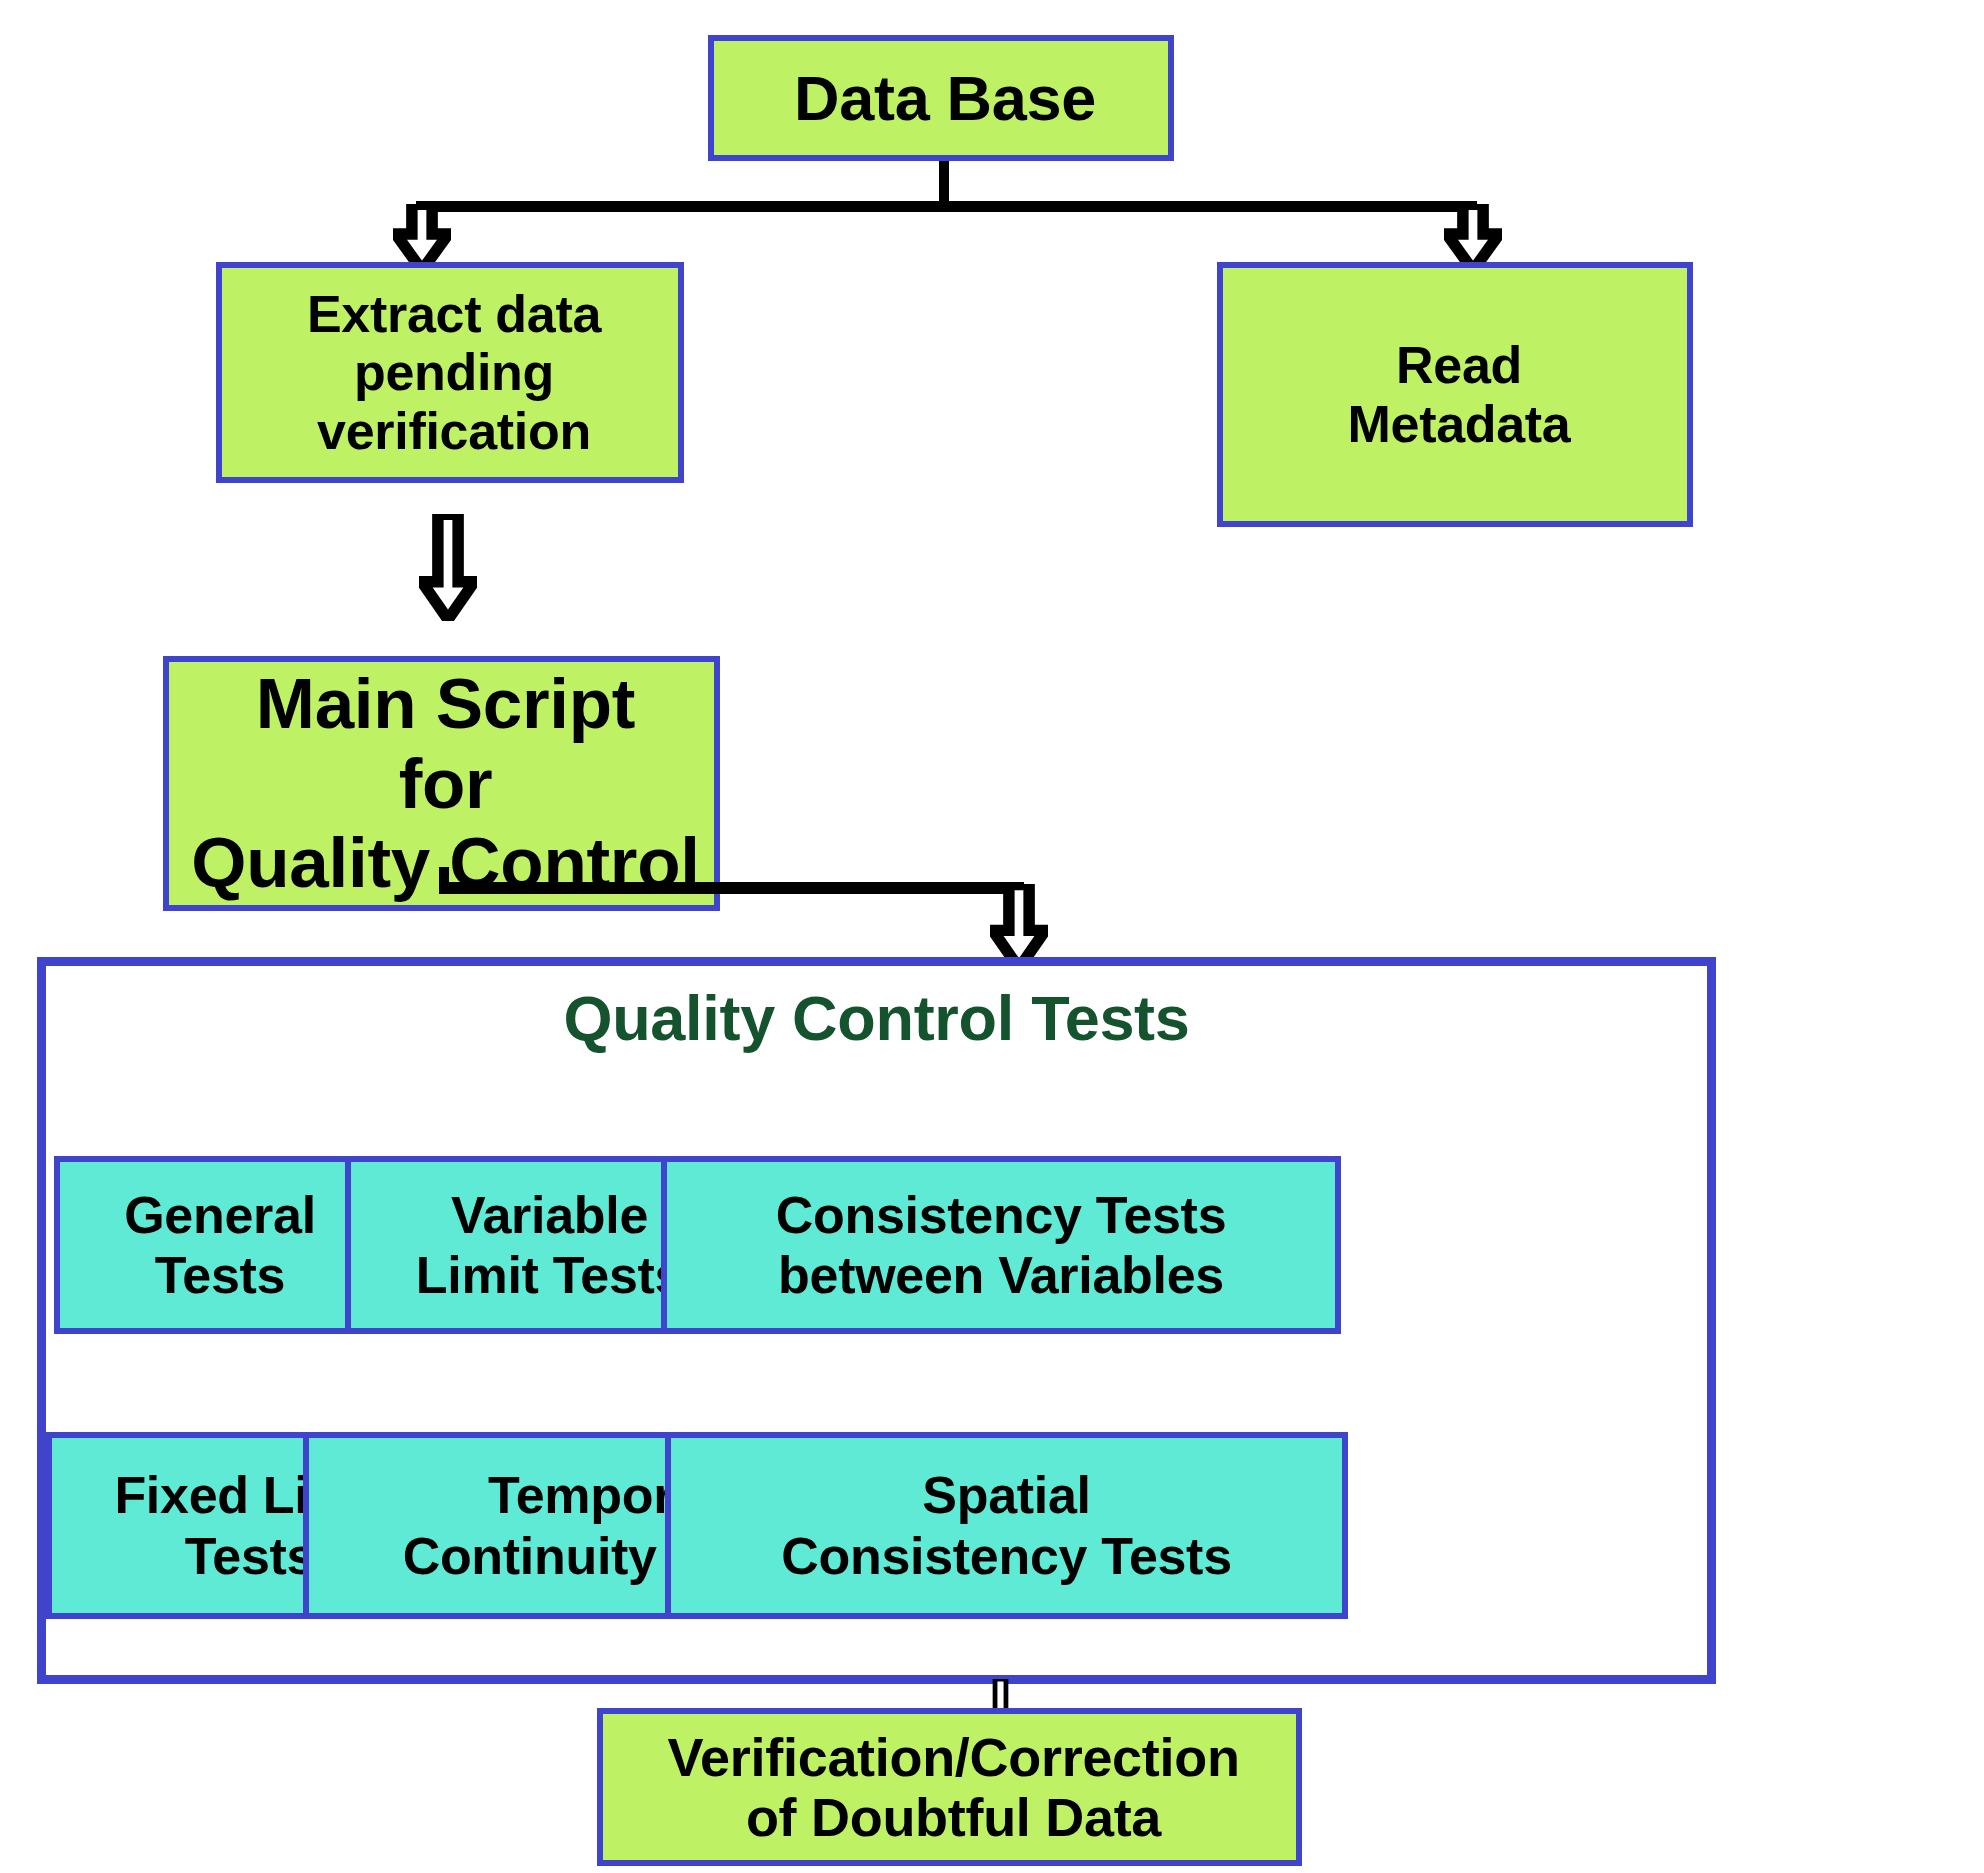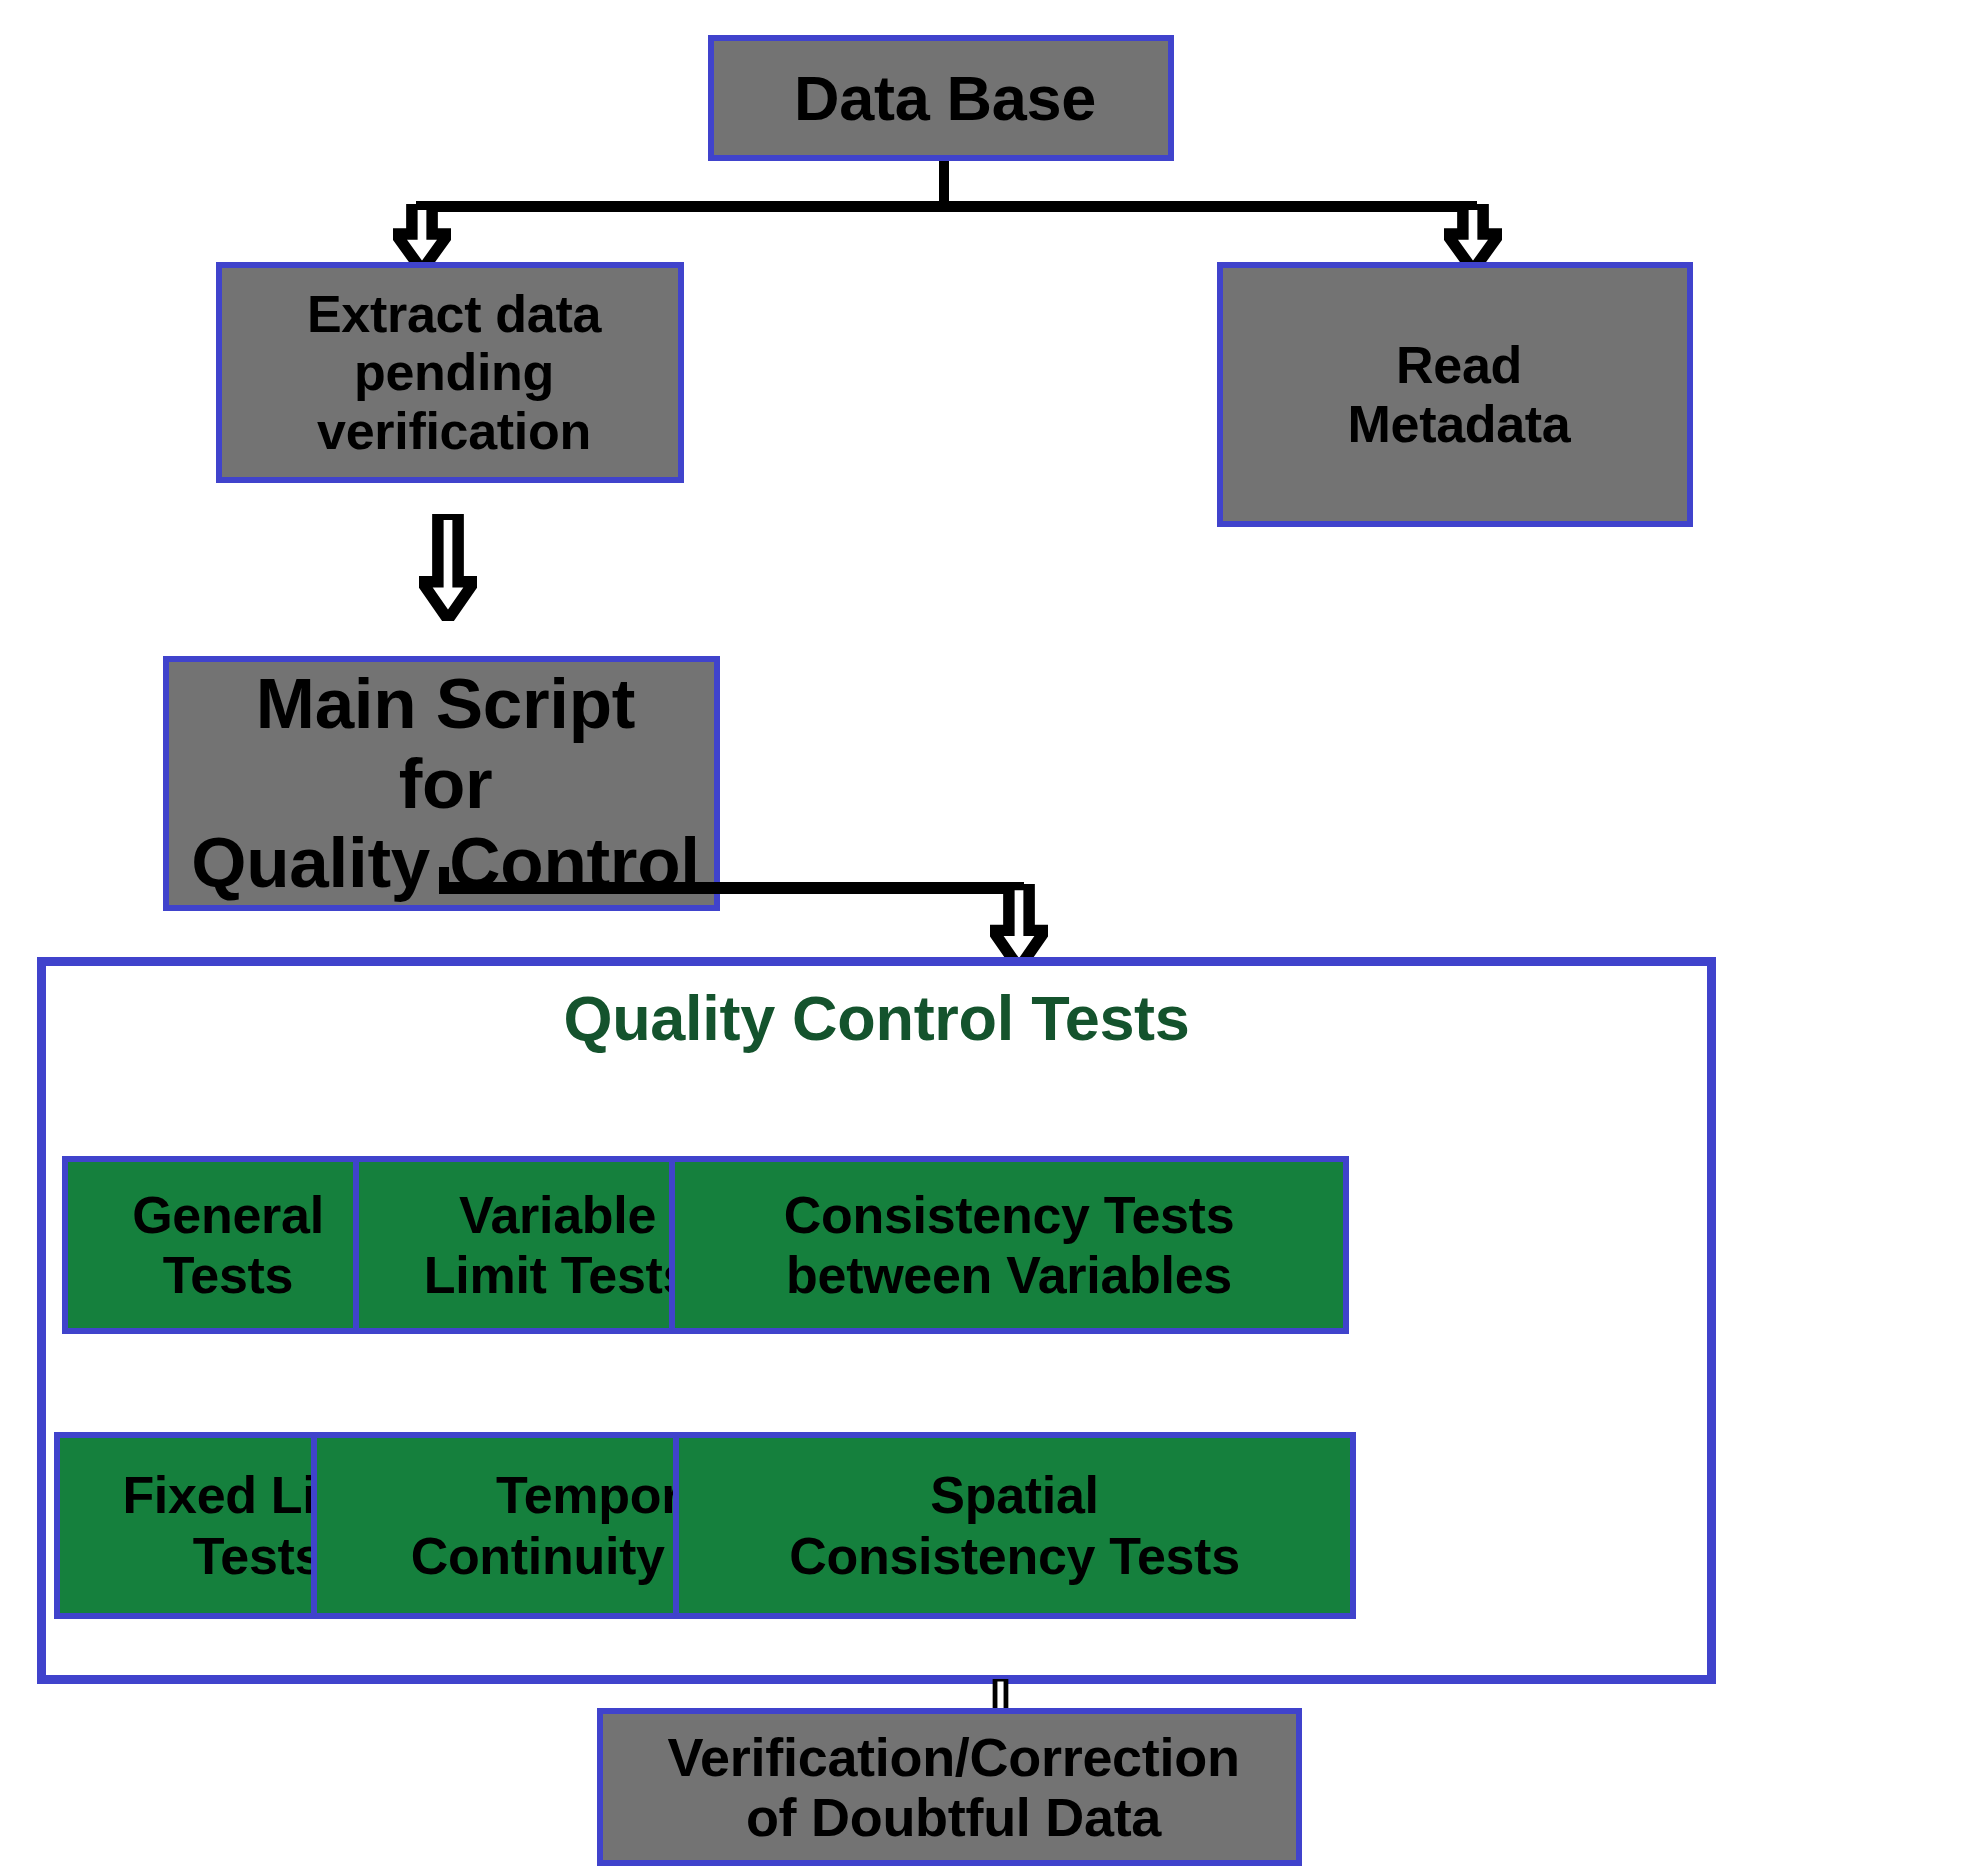--- a/index.html
+++ b/index.html
@@ -13,21 +13,21 @@
   #canvas {
     position: relative;
     width: 1985px;
     height: 1873px;
     background: #ffffff;
     overflow: hidden;
   }
   .node {
     position: absolute;
     box-sizing: border-box;
-    background: #737373;
+    background: #bef264;
     border: 6.1px solid #4043cc;
     display: flex;
     flex-direction: column;
     align-items: center;
     justify-content: center;
     text-align: center;
     color: #000000;
     font-weight: bold;
     line-height: 1.12;
     letter-spacing: -0.3px;
@@ -60,33 +60,32 @@
     top: 16.3px;
     text-align: center;
     font-size: 63px;
     font-weight: bold;
     color: #14532d;
     letter-spacing: -0.3px;
   }
   .qc-box {
     position: absolute;
     box-sizing: border-box;
-    background: #15803d;
+    background: #5eead4;
     border: 6.1px solid #4043cc;
     display: flex;
     flex-direction: column;
     align-items: center;
     justify-content: center;
     text-align: center;
     color: #000000;
     font-weight: bold;
     font-size: 52px;
     line-height: 1.16;
     letter-spacing: -0.3px;
-    margin-left: 8px;
   }
   .qc-box .line { display: block; white-space: nowrap; }
 
   #qc-general      { left: 7.5px;   top: 190px; width: 333px;  height: 178px; }
   #qc-varlimit     { left: 299px;  top: 190px; width: 409px;  height: 178px; }
   #qc-consistency  { left: 615px;  top: 190px; width: 680px; height: 178px; }
   #qc-fixedlimit   { left: 0px;    top: 466px; width: 408px;  height: 187px; }
   #qc-temporal     { left: 257px;  top: 466px; width: 598px;  height: 187px; }
   #qc-spatial      { left: 619px;  top: 466px; width: 683px; height: 187px; }
 

